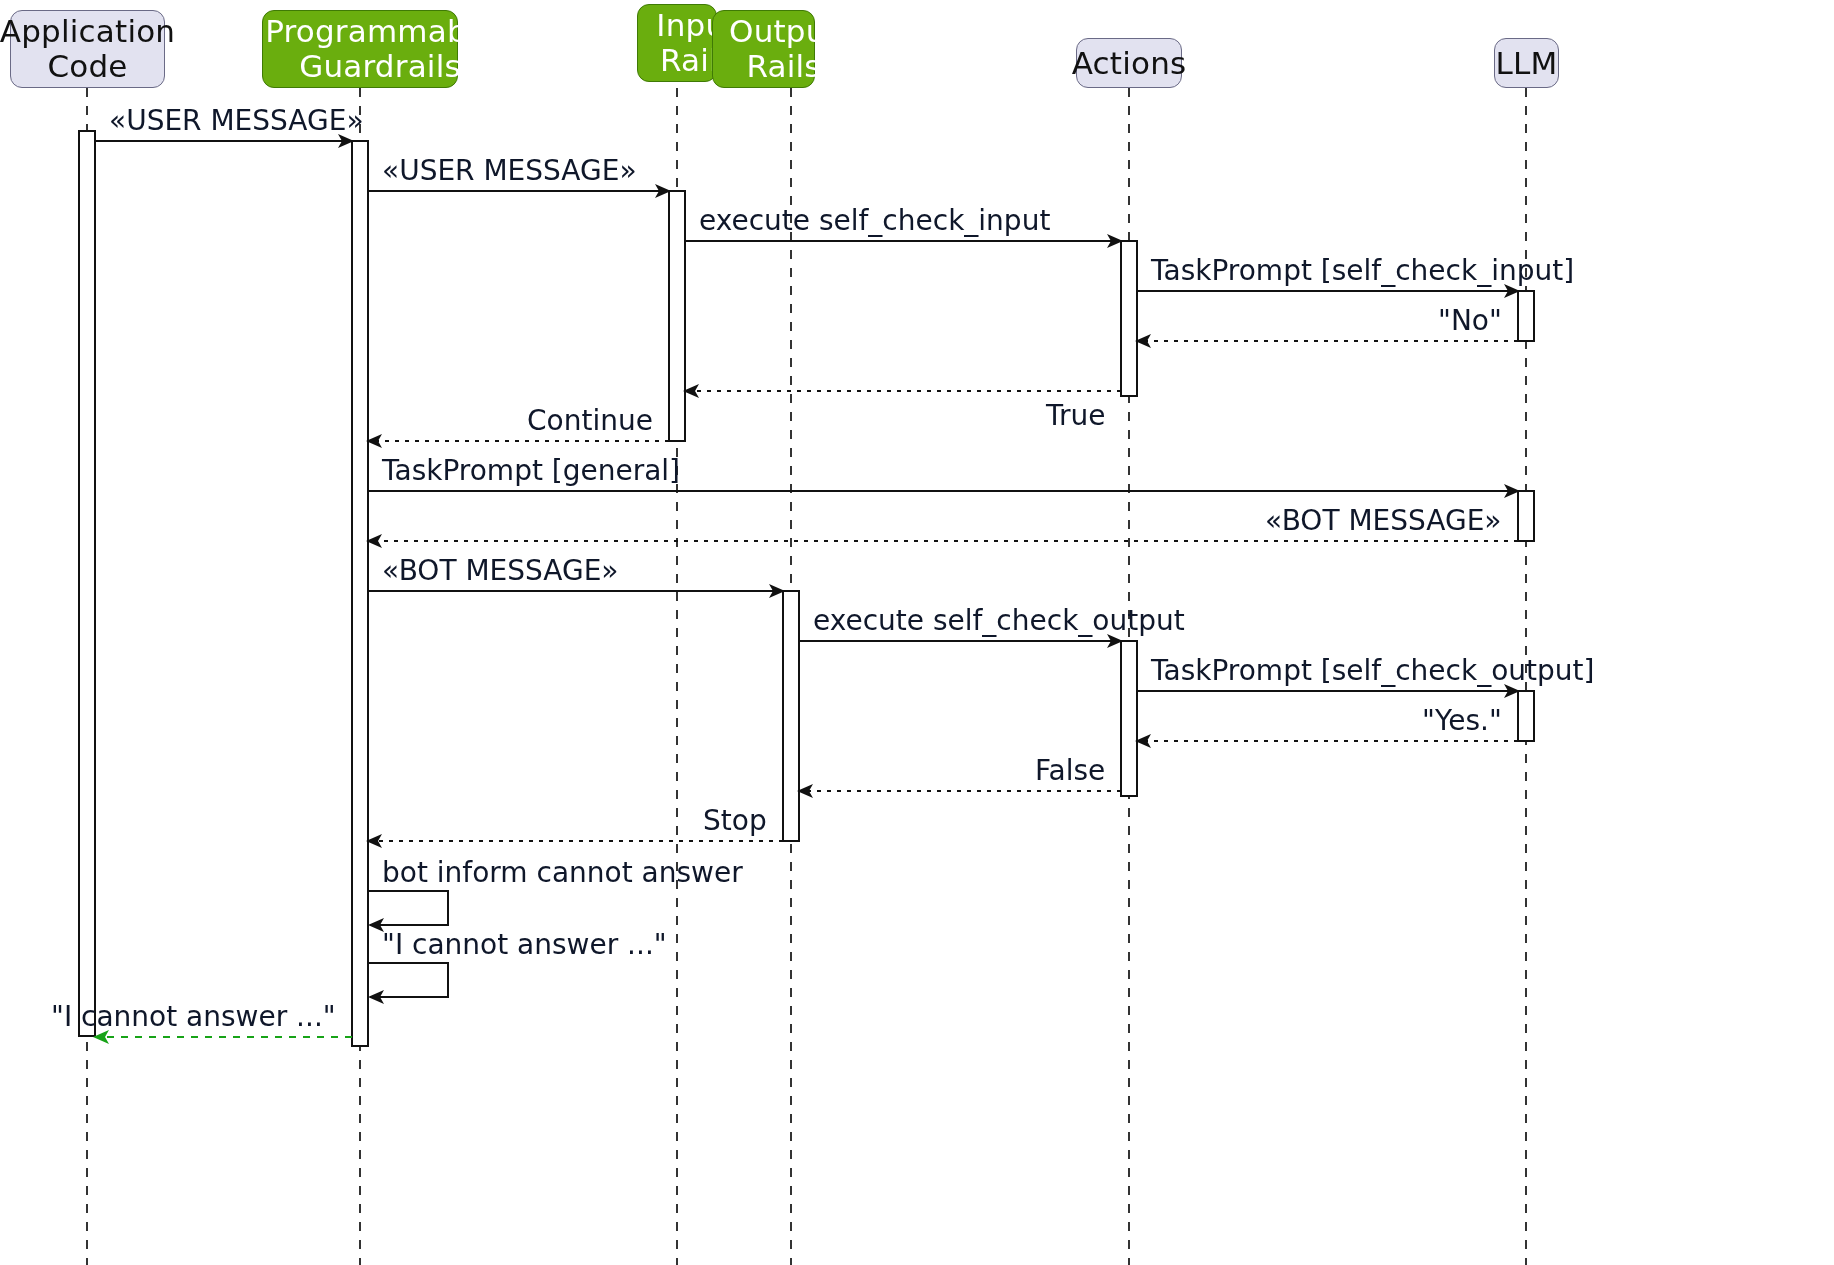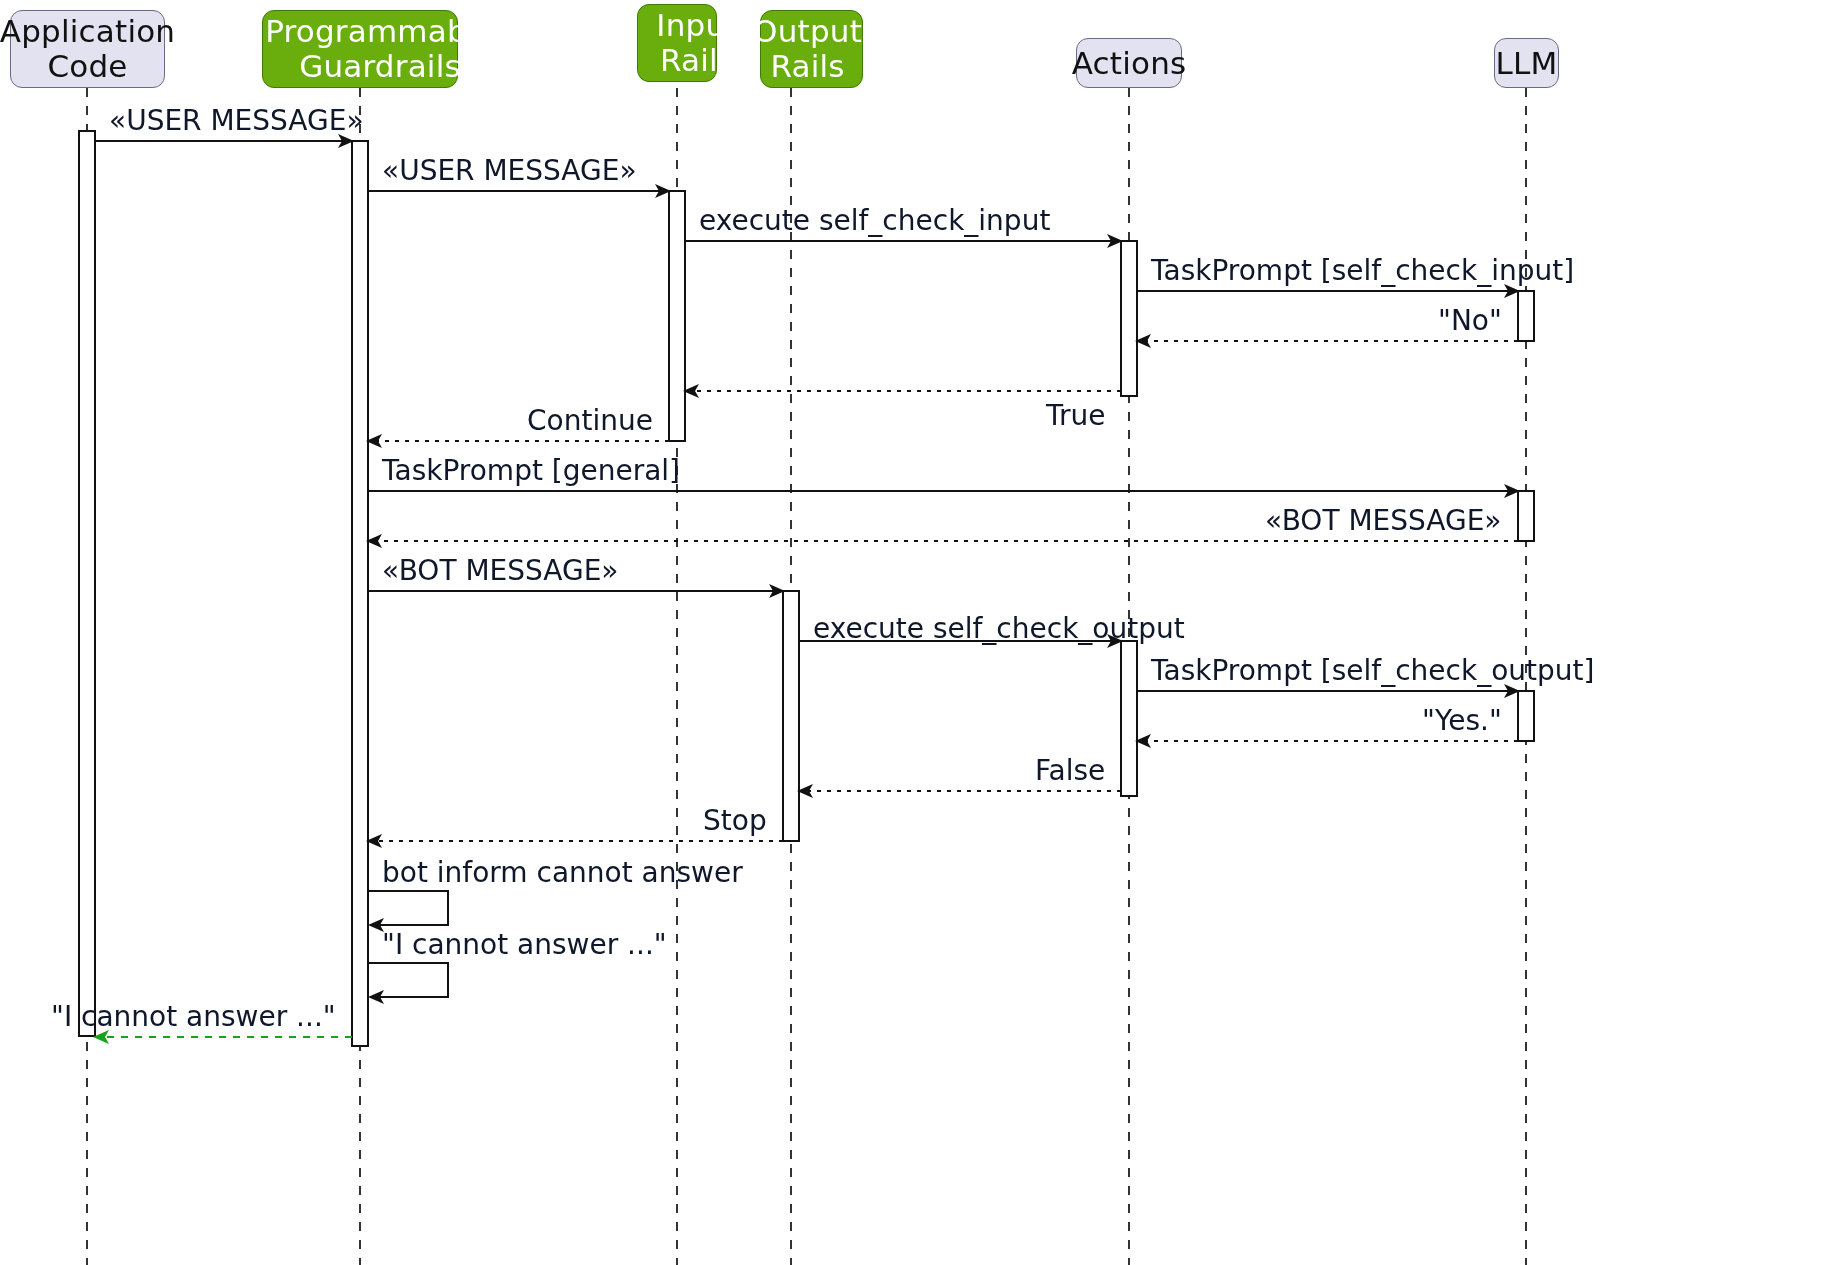--- a/index.html
+++ b/index.html
@@ -115,37 +115,37 @@
       </g>
   </svg>
 
   <div id="participants-layer">
       <div class="participant-box p-light" style="left: 10px; top: 10px; width: 155px; height: 78px;"><span>Application
 Code</span></div>
       <div class="participant-box p-green" style="left: 262px; top: 10px; width: 196px; height: 78px;"><span>Programmable
 Guardrails</span></div>
       <div class="participant-box p-green" style="left: 637px; top: 4px; width: 80px; height: 78px;"><span>Input
 Rails</span></div>
-      <div class="participant-box p-green" style="left: 760px; top: 10px; width: 103px; height: 78px; justify-content: flex-end;"><span>Output
+      <div class="participant-box p-green" style="left: 712px; top: 10px; width: 103px; height: 78px;"><span>Output
 Rails</span></div>
       <div class="participant-box p-light" style="left: 1076px; top: 38px; width: 106px; height: 50px;"><span>Actions</span></div>
       <div class="participant-box p-light" style="left: 1494px; top: 38px; width: 65px; height: 50px; align-items: center;"><span>LLM</span></div>
     </div>
   <div id="labels-layer">
       <div class="msg-label" style="top: 107px; left: 109px;">«USER MESSAGE»</div>
       <div class="msg-label" style="top: 157px; left: 382px;">«USER MESSAGE»</div>
       <div class="msg-label" style="top: 207px; left: 699px;">execute self_check_input</div>
       <div class="msg-label" style="top: 257px; left: 1151px;">TaskPrompt [self_check_input]</div>
       <div class="msg-label" style="top: 307px; left: 1438px;">"No"</div>
       <div class="msg-label" style="top: 357px; left: 1046px; margin-top: 45px;">True</div>
       <div class="msg-label" style="top: 407px; left: 527px;">Continue</div>
       <div class="msg-label" style="top: 457px; left: 382px;">TaskPrompt [general]</div>
       <div class="msg-label" style="top: 507px; left: 1265px;">«BOT MESSAGE»</div>
       <div class="msg-label" style="top: 557px; left: 382px;">«BOT MESSAGE»</div>
-      <div class="msg-label" style="top: 607px; left: 813px; margin-top: 8px;">execute self_check_output</div>
+      <div class="msg-label" style="top: 607px; left: 813px;">execute self_check_output</div>
       <div class="msg-label" style="top: 657px; left: 1151px;">TaskPrompt [self_check_output]</div>
       <div class="msg-label" style="top: 707px; left: 1422px;">"Yes."</div>
       <div class="msg-label" style="top: 757px; left: 1035px;">False</div>
       <div class="msg-label" style="top: 807px; left: 703px;">Stop</div>
       <div class="msg-label" style="left: 382px; top: 859px;">bot inform cannot answer</div>
       <div class="msg-label" style="left: 382px; top: 931px;">"I cannot answer ..."</div>
       <div class="msg-label" style="top: 1003px; left: 51px;">"I cannot answer ..."</div>
     </div>
 
 </div>

